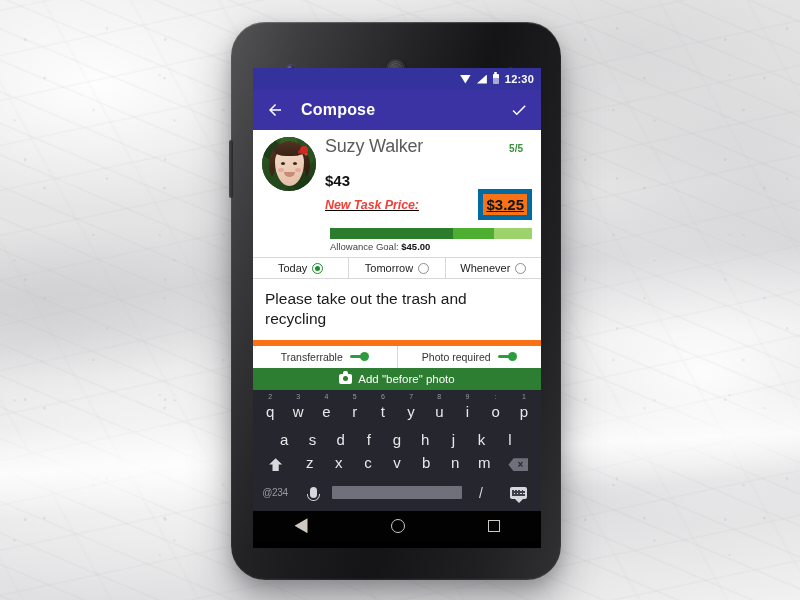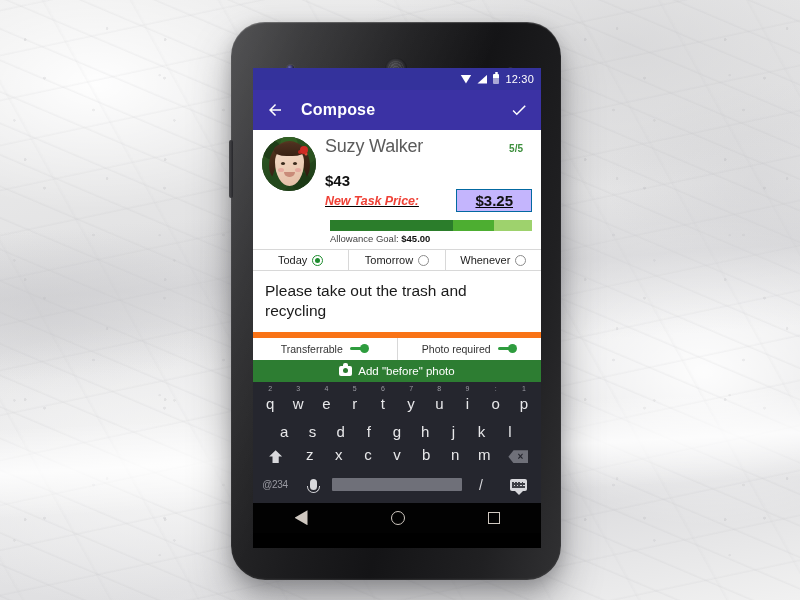--- a/index.html
+++ b/index.html
@@ -69,21 +69,21 @@
     background:radial-gradient(circle at 35% 32%,#6a6ab0,#20203a 62%,#0d0d18);
     box-shadow:0 0 0 1px rgba(255,255,255,.07);}
   .sensor{position:absolute;right:48px;top:45px;width:5px;height:5px;border-radius:50%;background:#2e2e31;}
   .sensor.s2{right:36px;top:46px;width:3px;height:3px;background:#2a2a2d;}
 
   
   #screen{position:absolute;left:22px;top:46px;width:288px;height:480px;background:#000;overflow:hidden;}
 
   
   .statusbar{height:22px;background:#34329c;display:flex;align-items:center;justify-content:flex-end;padding-right:7px;gap:6px;}
-  .statusbar .clock{color:#fff;font-size:11px;font-weight:400;letter-spacing:.2px;}
+  .statusbar .clock{color:#fff;font-size:11px;font-weight:700;letter-spacing:.2px;}
   .wifi-ico{width:11px;height:9px;background:#fff;clip-path:polygon(0 0,100% 0,50% 100%);}
   .sig-ico{width:10px;height:9px;background:#fff;clip-path:polygon(100% 0,100% 100%,0 100%);}
   .bat-ico{width:6px;height:10px;background:linear-gradient(#fff 0 38%,#a9a8d6 38% 100%);position:relative;border-radius:1px;}
   .bat-ico:before{content:"";position:absolute;left:1.5px;top:-2px;width:3px;height:2px;background:#fff;border-radius:1px;}
 
   
   .appbar{height:40px;background:#3b32a4;display:flex;align-items:center;padding:0 13px;}
   .appbar .title{color:#fff;font-size:16px;font-weight:bold;margin-left:17px;letter-spacing:.2px;}
   .appbar .spacer{flex:1;}
   .ic-back,.ic-check{width:18px;height:18px;}
@@ -115,21 +115,21 @@
   .avatar .cheek.l{left:16px;} .avatar .cheek.r{left:33px;}
   .avatar .smile{position:absolute;left:22px;top:35px;width:11px;height:5px;border-radius:0 0 9px 9px;background:#c98b79;}
   .avatar .flower{position:absolute;right:8px;top:9px;width:8px;height:8px;border-radius:50%;background:#cf2b24;
     box-shadow:-4px 2px 0 -2px #b9231d, 2px 4px 0 -2.5px #e04a38;}
 
   .heroinfo{flex:1;padding-left:9px;position:relative;}
   .uname{font-size:18px;color:#5b5b5b;line-height:1.04;font-weight:400;letter-spacing:-.2px;}
   .ubal{font-size:15px;color:#111;font-weight:bold;line-height:1.22;margin-top:16px;}
   .pricerow{display:flex;align-items:center;margin-top:-1px;text-decoration:underline;}
   .newprice{font-size:12.5px;color:#ef4136;font-style:italic;font-weight:bold;letter-spacing:-.1px;}
-  .pricebox{margin-left:auto;border:1px solid #0369a1;background:#c4b5fd;padding:2px 18px;font-size:15px;font-weight:bold;color:#111;}
+  .pricebox{margin-left:auto;border:5px solid #0369a1;background:#f97316;padding:2px 3px;font-size:15px;font-weight:bold;color:#111;}
   .ratio{position:absolute;right:9px;top:6px;font-size:10px;font-weight:bold;color:#3c8f3c;}
 
   .bar{display:flex;height:11px;margin:4px 9px 0 77px;}
   .bar span{display:block;height:100%;}
   .goal{margin:2px 9px 5px 77px;font-size:9.5px;color:#444;}
   .goal b{color:#111;}
 
   .radios{display:flex;border-top:1px solid #d8d8d8;border-bottom:1px solid #d8d8d8;}
   .radios .cell{flex:1;display:flex;align-items:center;justify-content:center;gap:5px;padding:4px 0;font-size:11px;color:#222;}
   .radios .cell + .cell{border-left:1px solid #d8d8d8;}

